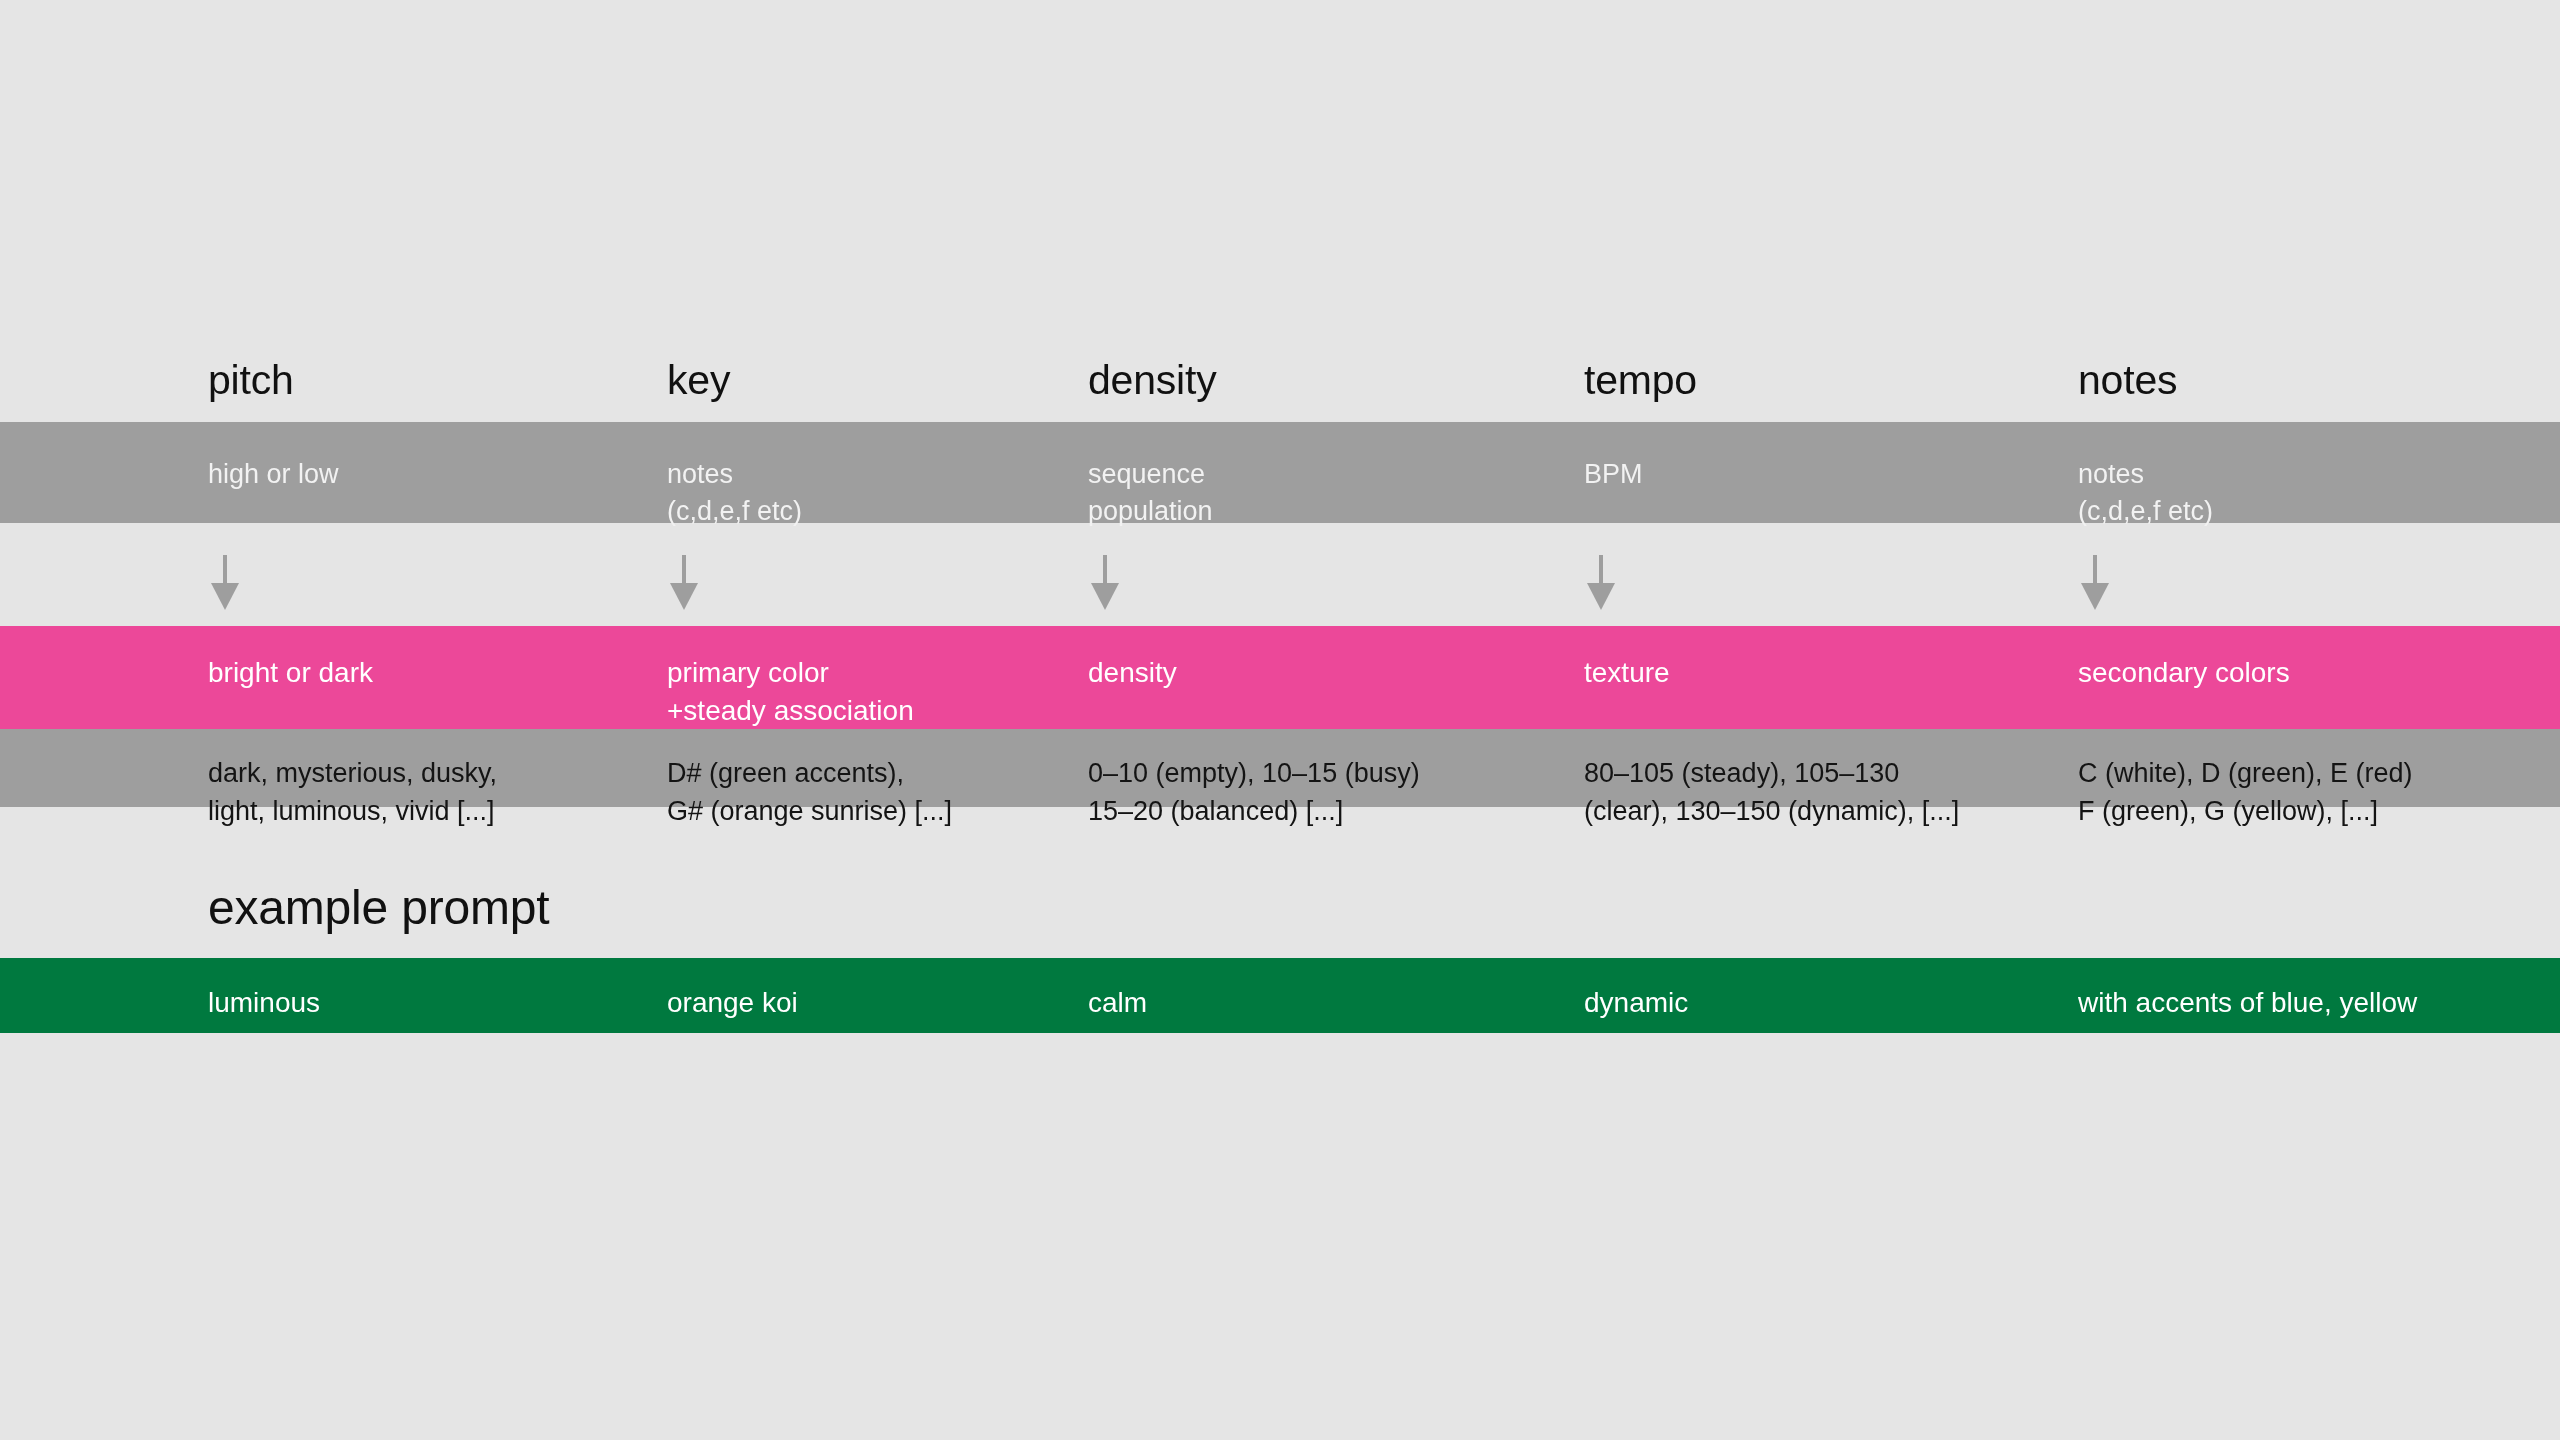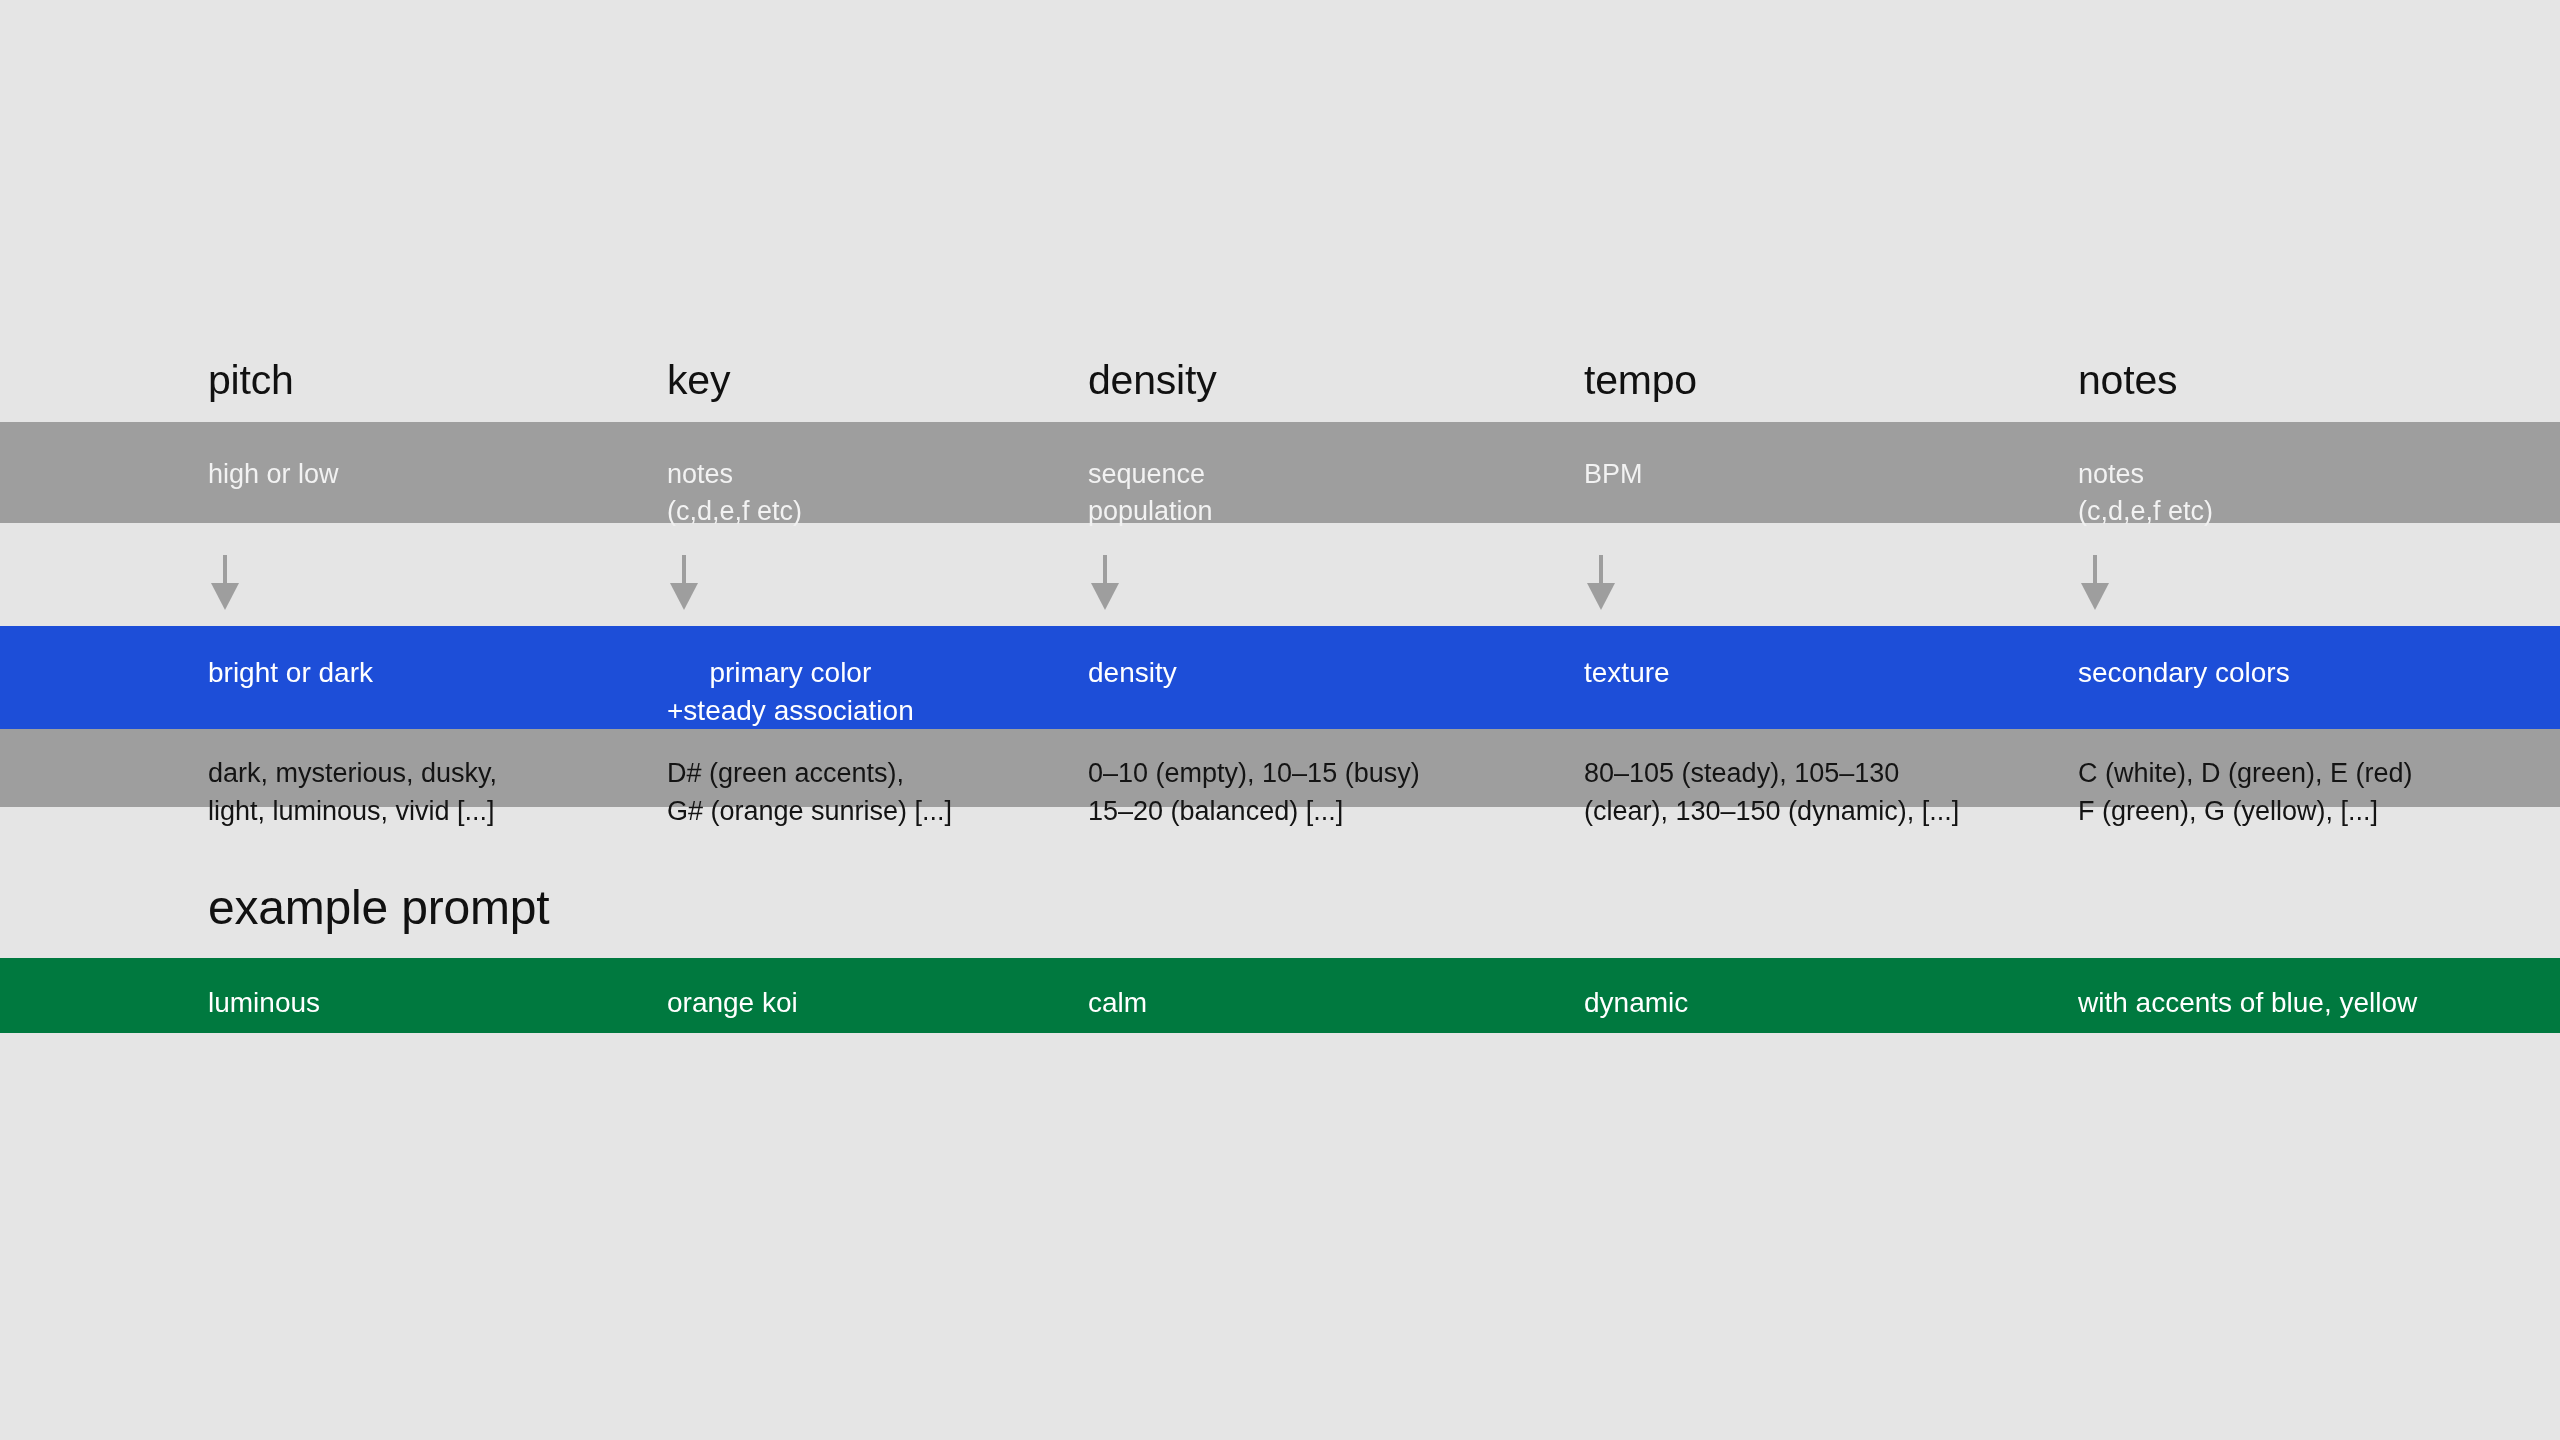--- a/index.html
+++ b/index.html
@@ -22,21 +22,21 @@
     height: 1440px;
   }
 
   
   .band {
     position: absolute;
     left: 0;
     width: 2560px;
   }
   .band-gray   { background: #9e9e9e; }
-  .band-black  { background: #1d4ed8; text-align: center; }
+  .band-black  { background: #ec4899; }
   .band-green  { background: #00793f; }
 
   
   #row-titles      { top: 348px;  height: 74px; }
   #row-source      { top: 422px;  height: 101px; }
   #row-arrows      { top: 523px;  height: 103px; }
   #row-mapped      { top: 626px;  height: 103px; }
   #row-examples    { top: 729px;  height: 78px; }
   #row-prompt-lbl  { top: 880px;  height: 78px; }
   #row-prompt      { top: 958px;  height: 75px; }

